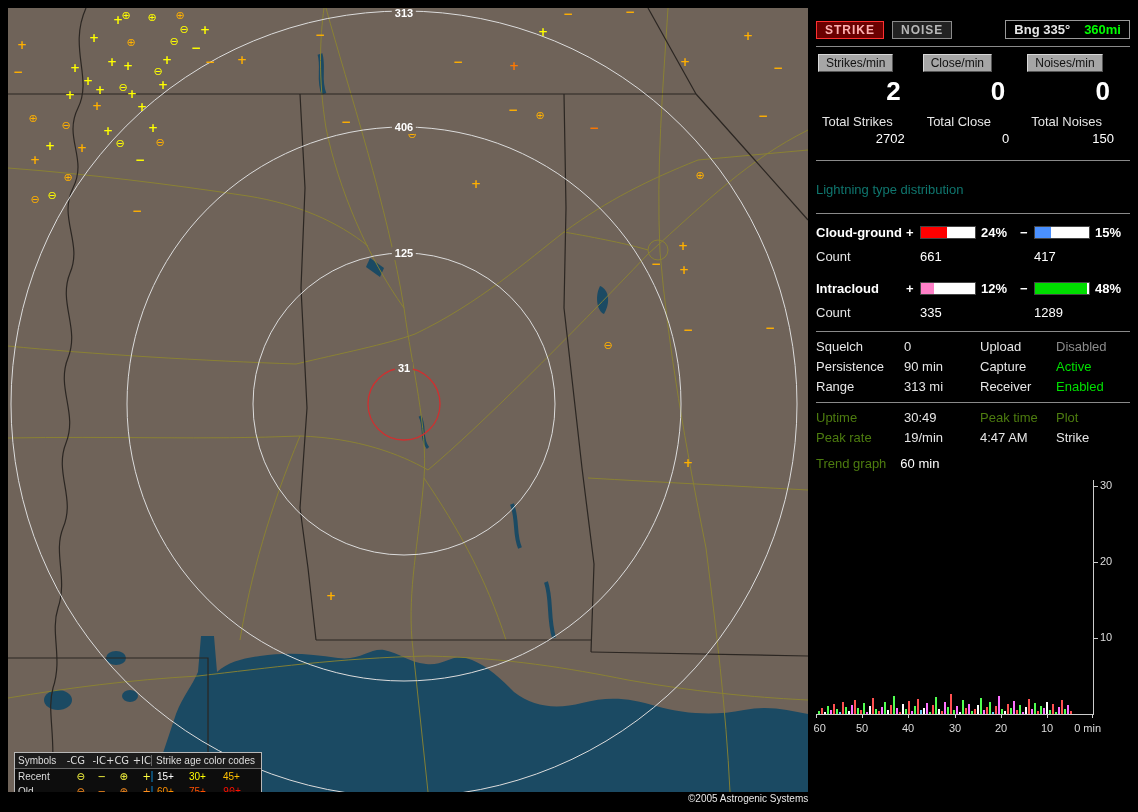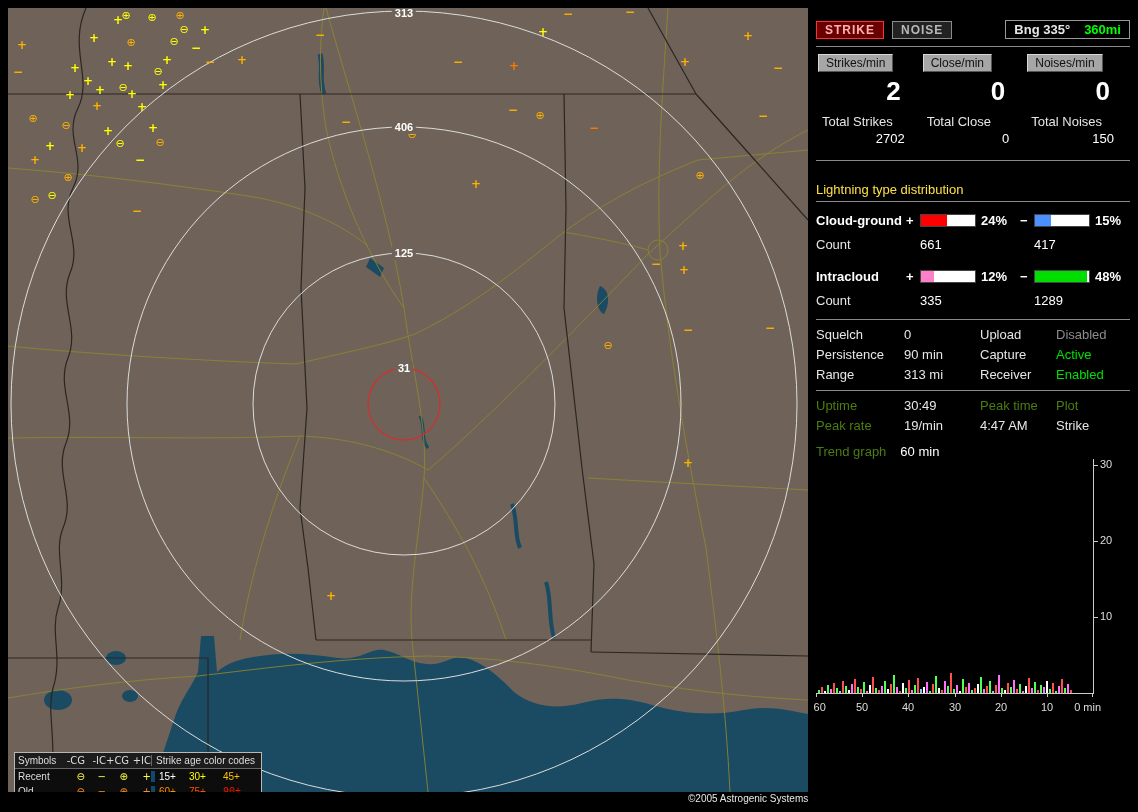--- a/index.html
+++ b/index.html
@@ -13,57 +13,57 @@
   .strike{position:absolute;transform:translate(-50%,-50%);font:bold 12px "DejaVu Sans",sans-serif;line-height:12px;}
   .strike.gc{font-weight:normal;font-size:11px;}
   
   .legend{position:absolute;left:6px;top:744px;width:246px;background:#0d0d0d;border:1px solid #b8b8b8;
     color:#ddd;font:10px "Liberation Sans",sans-serif;z-index:6;}
   .lg-row{display:grid;grid-template-columns:46px 21px 21px 22px 23px 34px 34px 38px;align-items:center;height:15px;padding:0 3px;}
   .lg-head{border-bottom:1px solid #666;background:#1c1c1c;}
   .lg-row .sym{text-align:right;font-family:"DejaVu Sans",sans-serif;}
   .lg-age{padding-left:4px;}
   .lg-agehead{grid-column:6/9;border-left:1px solid #666;padding-left:4px;}
-  .lg-brd{border-left:4px solid #0c4a6e;}
+  .lg-brd{border-left:2px solid #0c4a6e;}
   .copyright{position:absolute;left:688px;top:793px;color:#e8e8e8;font-size:10px;z-index:6;}
   
   .panel{position:absolute;left:816px;top:20px;width:314px;height:796px;color:#e6e6e6;font-size:13px;}
   .row-top{display:flex;align-items:center;gap:8px;}
   .btn-strike{background:#6b0000;color:#ffb0b0;border:1px solid #ff3030;font-weight:bold;
     padding:1px 8px;letter-spacing:1px;font-size:12px;cursor:default;}
   .btn-noise{background:#222;color:#b8b8b8;border:1px solid #8a8a8a;font-weight:bold;
     padding:1px 8px;letter-spacing:1px;font-size:12px;cursor:default;}
   .bng-box{margin-left:auto;border:1px solid #999;display:flex;gap:14px;padding:1px 8px;font-weight:bold;}
   .bng-box .rng{color:#00ff00;}
   .sep{border:0;border-top:1px solid #8a8a8a;margin:7px 0;}
   .counters{display:flex;margin-top:6px;}
   .ccol{width:33.33%;display:flex;flex-direction:column;}
   .cbtn{align-self:flex-start;margin-left:2px;background:#a6a6a6;color:#111;font-size:12px;
     padding:1px 7px;border:1px solid;border-color:#d8d8d8 #555 #555 #d8d8d8;cursor:default;}
   .big-num{font-size:26px;font-weight:bold;color:#fff;text-align:right;padding-right:20px;margin-top:4px;line-height:30px;}
   .tot-lab{padding-left:6px;margin-top:8px;}
   .tot-val{text-align:right;padding-right:16px;margin-top:2px;color:#fff;}
-  .dist-title{color:#fde047;border-bottom:1px solid #8a8a8a;padding-bottom:4px;margin-top:21px;}
+  .dist-title{color:#0f766e;border-bottom:1px solid #8a8a8a;padding-bottom:16px;margin-top:21px;}
   .dist-row,.count-row{display:grid;grid-template-columns:90px 14px 56px 44px 14px 56px 40px;align-items:center;height:24px;}
   .dist-name{font-weight:bold;color:#fff;}
   .sign{font-weight:bold;color:#fff;}
   .bar{width:54px;height:11px;background:#fff;border:1px solid #444;position:relative;}
   .fill{position:absolute;left:0;top:0;bottom:0;}
   .pct{font-weight:bold;color:#fff;padding-left:5px;}
   .cnt{color:#fff;}
   .dtbox{border:1px solid #777;margin:8px 0;padding:3px 6px;color:#00ff00;font-weight:bold;font-size:15px;letter-spacing:.5px;}
   .grid4{display:grid;grid-template-columns:88px 76px 76px 74px;row-gap:4px;margin-top:4px;}
   .grid4 span{line-height:16px;}
   .green{color:#00e000;}
   .dim{color:#8c8c8c;}
   .lab{color:#4d7c0f;}
   .trendlab{display:flex;gap:14px;margin-top:10px;}
   .trendlab .win{color:#fff;}
   
-  .plot-wrap{position:relative;margin-top:0;height:262px;}
+  .plot-wrap{position:relative;margin-top:9px;height:262px;}
   .plot{position:relative;width:277px;height:234px;border-right:1px solid #ccc;border-bottom:1px solid #ccc;}
   .tbars{position:absolute;left:2px;bottom:0;display:flex;align-items:flex-end;gap:1px;height:100%;}
   .tbar{display:block;width:2px;}
   .y-lab{position:absolute;left:284px;color:#ddd;font-size:11px;line-height:11px;}
   .y-tick{position:absolute;left:277px;width:5px;border-top:1px solid #ccc;height:0;}
   .x-tick{position:absolute;top:234px;width:0;height:4px;border-left:1px solid #ccc;}
   .x-lab{position:absolute;top:242px;color:#ddd;font-size:11px;transform:translateX(-50%);white-space:nowrap;}
   .x-lab.first{transform:translateX(-20%);text-align:center;}
   .x-lab.last{transform:translateX(-70%);}
 </style>

